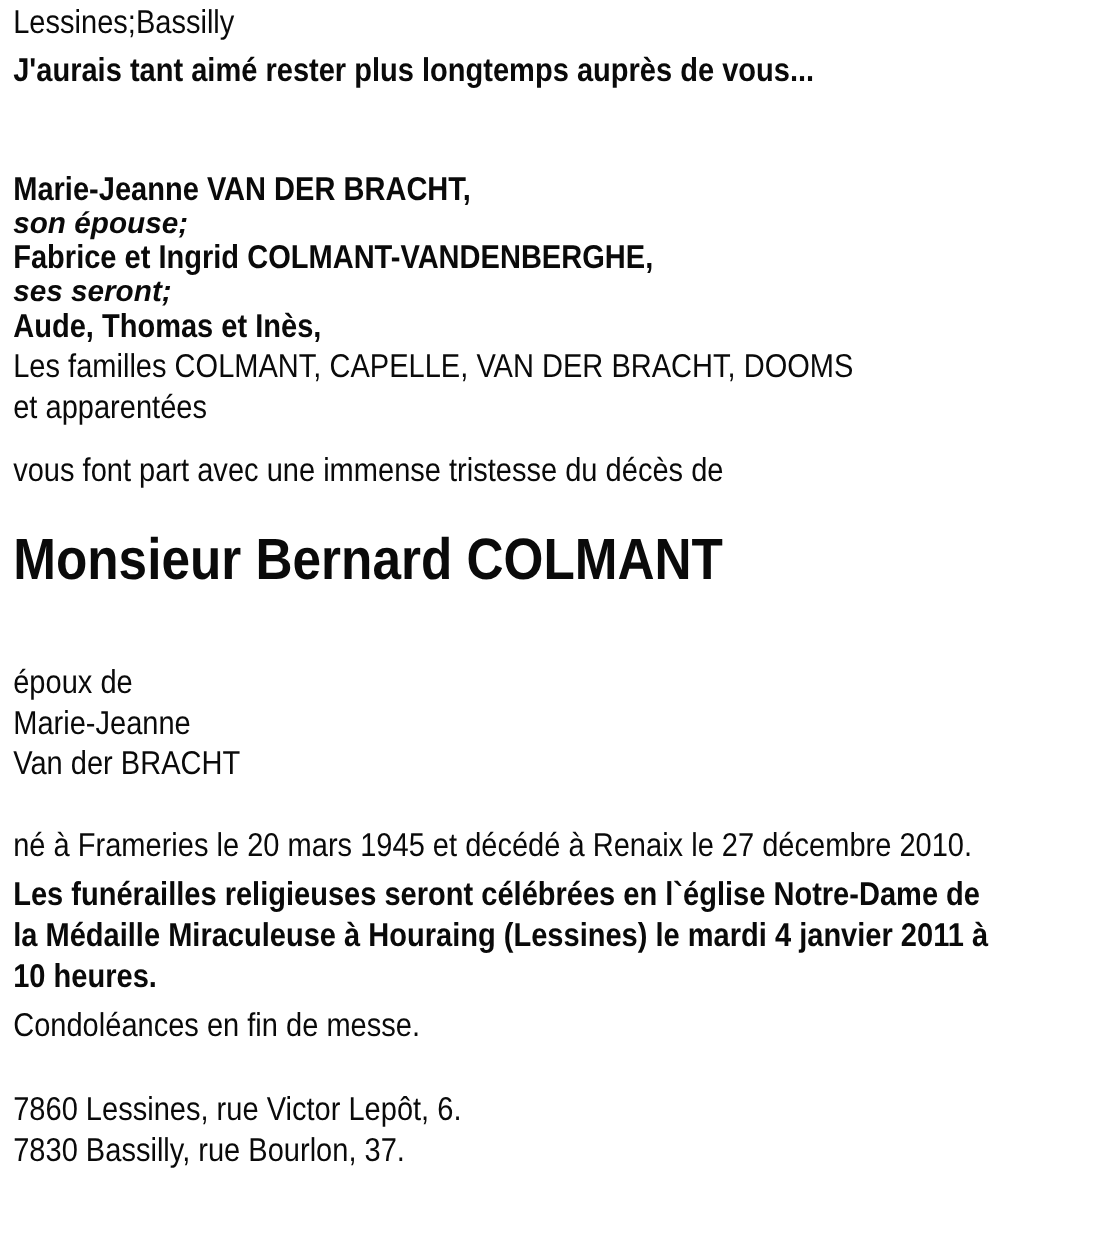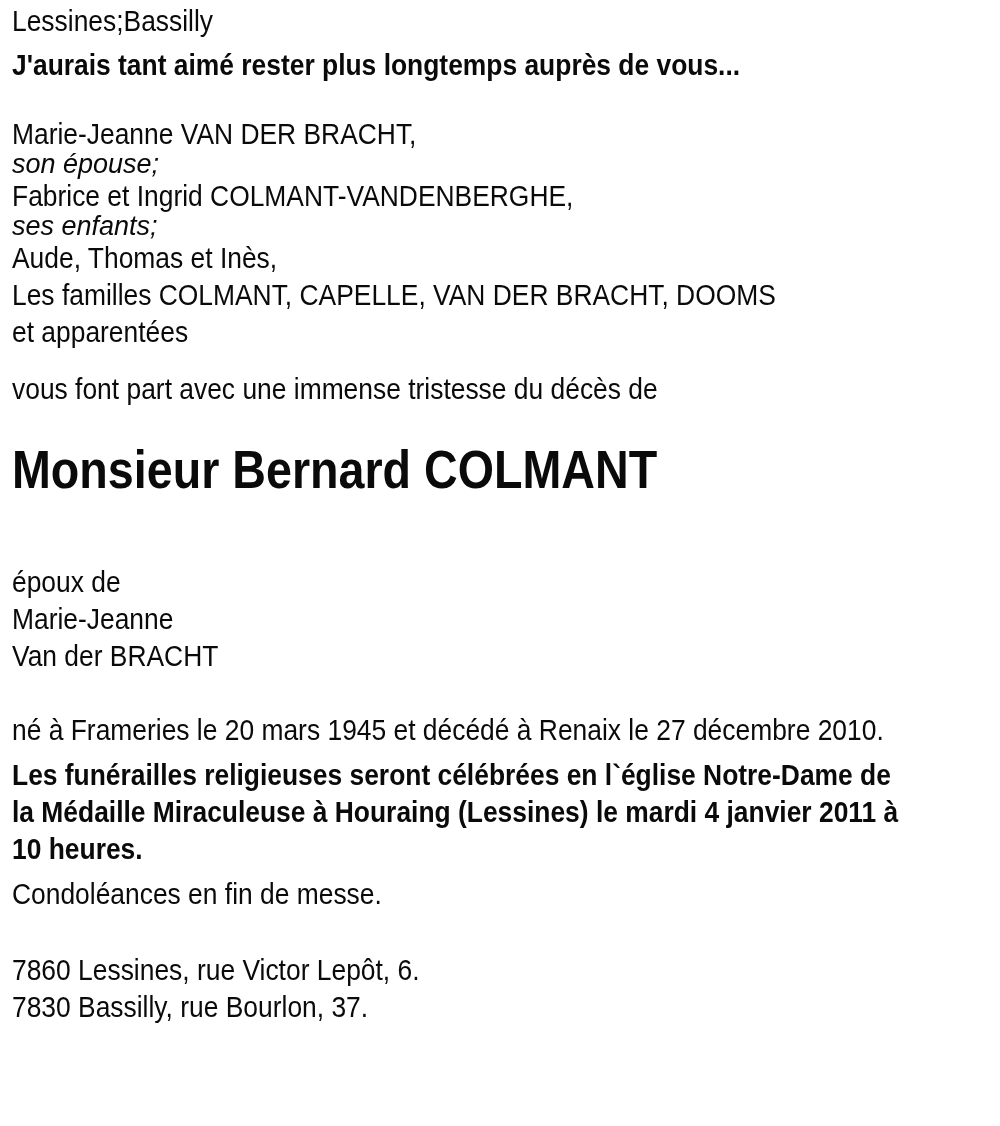--- a/index.html
+++ b/index.html
@@ -27,21 +27,21 @@
   }
   
   .cond {
     display: inline-block;
     transform: scaleX(0.88);
     transform-origin: 0 50%;
     white-space: nowrap;
   }
   .bold { font-weight: bold; }
   .epitaph { margin-top: 7px; }
-  .relatives { margin-top: 32px; }
+  .relatives { margin-top: 71px; font-weight: bold; }
   .relation {
     font-size: 27px;
     line-height: 25px;
     text-align: left;
     font-style: italic;
     white-space: nowrap;
   }
   .families { margin-top: 0; }
   .announcement { margin-top: 20px; }
   .title-line {
@@ -76,21 +76,21 @@
       <div class="line">
         <span class="cond">Marie-Jeanne VAN DER BRACHT,</span>
       </div>
       <div class="relation">son épouse;</div>
     </div>
 
     <div>
       <div class="line">
         <span class="cond">Fabrice et Ingrid COLMANT-VANDENBERGHE,</span>
       </div>
-      <div class="relation">ses enfants;</div>
+      <div class="relation">ses seront;</div>
     </div>
 
     <div>
       <div class="line">
         <span class="cond">Aude, Thomas et Inès,</span>
       </div>
     </div>
 
   </div>
 

